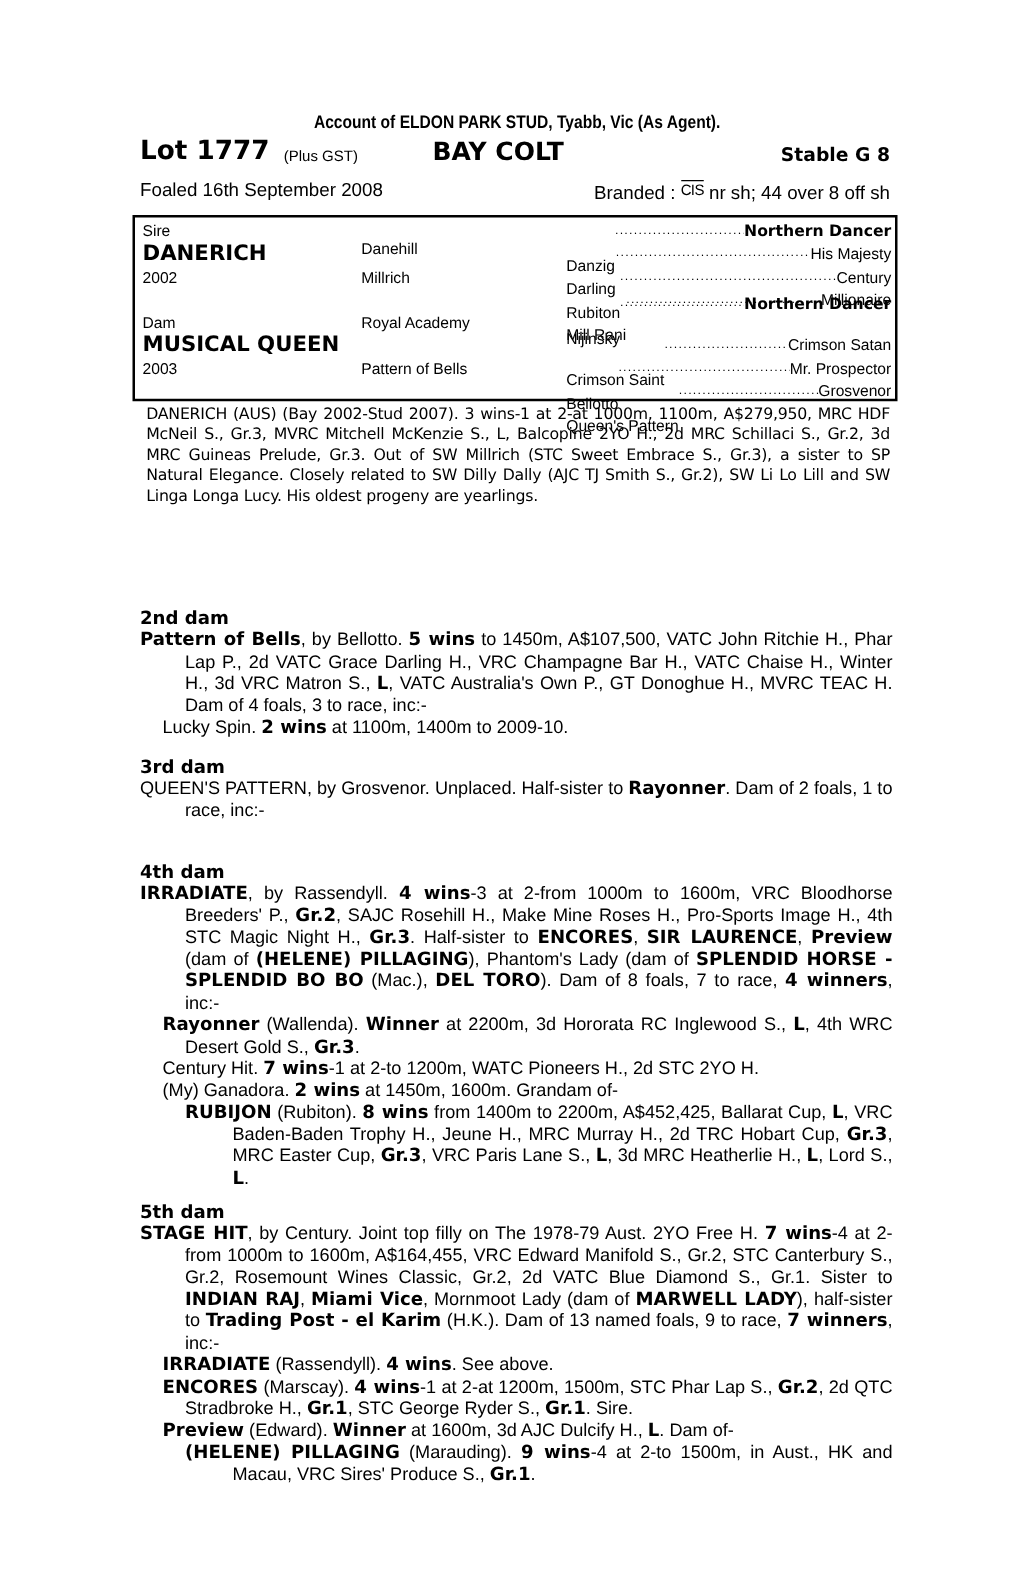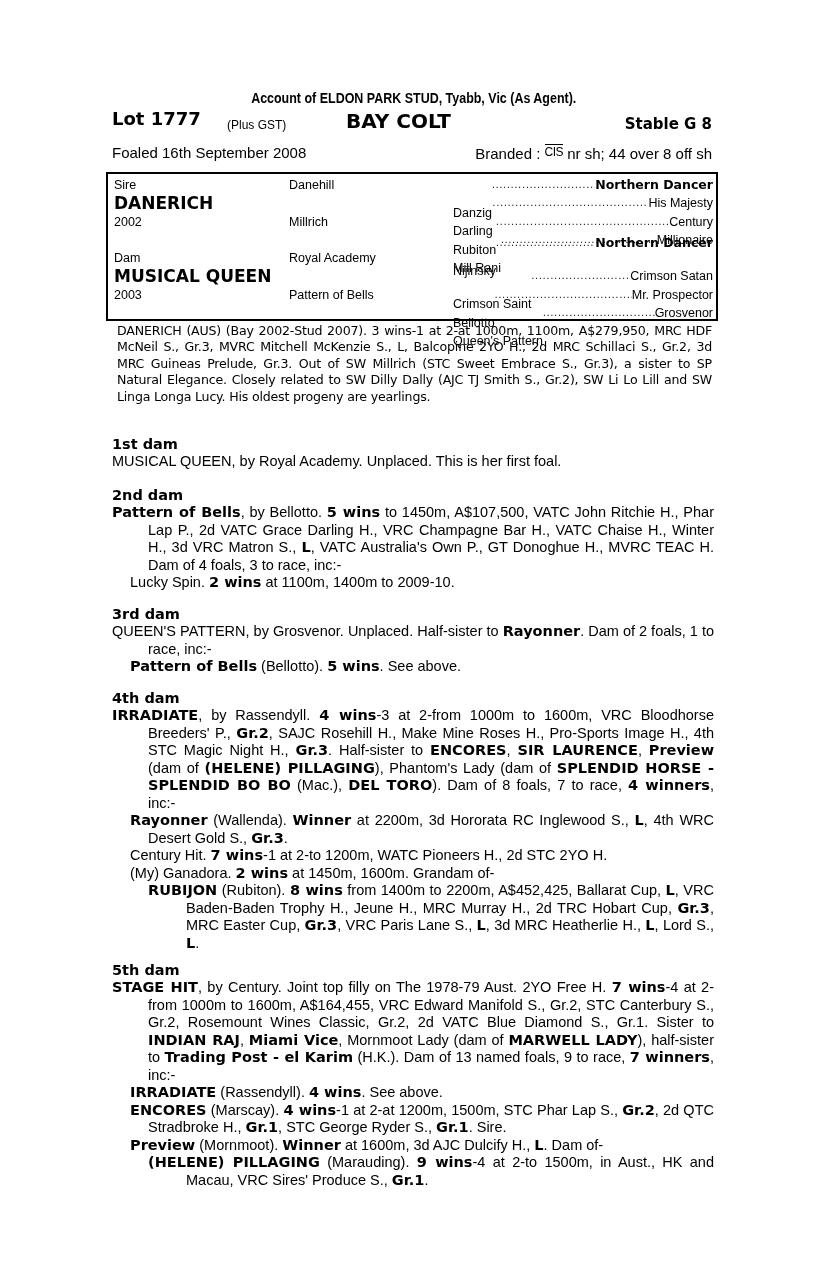--- a/index.html
+++ b/index.html
@@ -1,20 +1,20 @@
 <!DOCTYPE html>
 <html><head>
 <meta charset="utf-8">
 <style>
   html, body { margin: 0; padding: 0; background: #ffffff; }
   body { width: 827px; height: 1270px; position: relative; font-family: "Liberation Sans", sans-serif; color: #000; }
   .page { position: absolute; left: 0; top: 0; width: 827px; height: 1270px; }
   .account { position: absolute; left: 0; width: 827px; top: 90px; text-align: center; font-weight: bold; font-size: 14.5px; transform: scaleX(0.86); transform-origin: 415px 0; letter-spacing: 0; }
   .lotline { position: absolute; left: 112px; top: 108px; width: 600px; height: 30px; }
-  .lot { position: absolute; left: 0; top: 0; font-family: "DejaVu Sans", sans-serif; font-weight: bold; font-size: 18px; }
+  .lot { position: absolute; left: 0; top: 0; font-family: "DejaVu Sans", sans-serif; font-weight: bold; font-size: 21px; }
   .plusgst { position: absolute; left: 115px; top: 10px; font-size: 12px; }
   .colt { position: absolute; left: 234px; top: 1px; font-family: "DejaVu Sans", sans-serif; font-weight: bold; font-size: 20px; }
   .stable { position: absolute; right: 0; top: 7px; font-family: "DejaVu Sans", sans-serif; font-weight: bold; font-size: 15px; }
   .foaled { position: absolute; left: 112px; top: 144px; font-size: 15px; }
   .branded { position: absolute; right: 115px; top: 144px; font-size: 15px; }
   .brandmark { display: inline-block; font-size: 12px; border-top: 1.5px solid #000; line-height: 12px; padding-top: 1px; vertical-align: 3px; letter-spacing: -0.5px; }
   .pedigree { position: absolute; left: 106px; top: 172px; width: 612px; height: 149px; border: 2px solid #000; box-sizing: border-box; }
   .ped-cell { position: absolute; font-size: 12.5px; line-height: 18px; white-space: nowrap; }
   .ped-big { font-family: "DejaVu Sans", sans-serif; font-weight: bold; font-size: 17px; }
   .anc { position: absolute; left: 345px; width: 260px; font-size: 12.5px; line-height: 18px; display: flex; white-space: nowrap; }
@@ -55,21 +55,21 @@
   </div>
 
   <div class="pedigree">
     <div class="ped-cell" style="left:6px; top:2px;">Sire</div>
     <div class="ped-cell ped-big" style="left:6px; top:20px;">DANERICH</div>
     <div class="ped-cell" style="left:6px; top:39px;">2002</div>
     <div class="ped-cell" style="left:6px; top:75px;">Dam</div>
     <div class="ped-cell ped-big" style="left:6px; top:93px;">MUSICAL QUEEN</div>
     <div class="ped-cell" style="left:6px; top:112px;">2003</div>
 
-    <div class="ped-cell" style="left:181px; top:2px;text-align:center;">Danehill</div>
+    <div class="ped-cell" style="left:181px; top:16px;text-align:center;">Danehill</div>
     <div class="ped-cell" style="left:181px; top:39px;">Millrich</div>
     <div class="ped-cell" style="left:181px; top:75px;">Royal Academy</div>
     <div class="ped-cell" style="left:181px; top:112px;">Pattern of Bells</div>
 
     <div class="anc" style="top:2px;">
         <span class="n">Danzig</span>
         <span class="dots"></span>
         <span class="s bold">Northern Dancer</span>
       </div>
     <div class="anc" style="top:20px;">
@@ -104,39 +104,32 @@
       </div>
     <div class="anc" style="top:130px;">
         <span class="n">Queen's Pattern</span>
         <span class="dots"></span>
         <span class="s">Grosvenor</span>
       </div>
   </div>
 
   <div class="sireblurb">DANERICH (AUS) (Bay 2002-Stud 2007). 3 wins-1 at 2-at 1000m, 1100m, A$279,950, MRC HDF McNeil S., Gr.3, MVRC Mitchell McKenzie S., L, Balcopine 2YO H., 2d MRC Schillaci S., Gr.2, 3d MRC Guineas Prelude, Gr.3. Out of SW Millrich (STC Sweet Embrace S., Gr.3), a sister to SP Natural Elegance. Closely related to SW Dilly Dally (AJC TJ Smith S., Gr.2), SW Li Lo Lill and SW Linga Longa Lucy. His oldest progeny are yearlings.</div>
 
-  <div class="section" style="top:436px;">
-    <div class="dam-h">1st dam</div>
-    <p class="para">MUSICAL QUEEN, by Royal Academy. Unplaced. This is her first foal.</p>
-  </div>
 
   <div class="section" style="top:487px;">
     <div class="dam-h">2nd dam</div>
     <p class="para hang0"><span class="b">Pattern of Bells</span><span>, by Bellotto. </span><span class="b">5 wins</span><span> to 1450m, A$107,500, VATC John Ritchie H., Phar Lap P., 2d VATC Grace Darling H., VRC Champagne Bar H., VATC Chaise H., Winter H., 3d VRC Matron S., </span><span class="b">L</span><span>, VATC Australia's Own P., GT Donoghue H., MVRC TEAC H. Dam of 4 foals, 3 to race, inc:-</span></p>
     <div>
         <p class="para hang1"><span>Lucky Spin. </span><span class="b">2 wins</span><span> at 1100m, 1400m to 2009-10.</span></p>
       </div>
   </div>
 
   <div class="section" style="top:606px;">
     <div class="dam-h">3rd dam</div>
     <p class="para hang0"><span>QUEEN'S PATTERN, by Grosvenor. Unplaced. Half-sister to </span><span class="b">Rayonner</span><span>. Dam of 2 foals, 1 to race, inc:-</span></p>
-    <div>
-        <p class="para hang1"><span class="b">Pattern of Bells</span><span> (Bellotto). </span><span class="b">5 wins</span><span>. See above.</span></p>
-      </div>
   </div>
 
   <div class="section" style="top:690px;">
     <div class="dam-h">4th dam</div>
     <p class="para hang0"><span class="b">IRRADIATE</span><span>, by Rassendyll. </span><span class="b">4 wins</span><span>-3 at 2-from 1000m to 1600m, VRC Bloodhorse Breeders' P., </span><span class="b">Gr.2</span><span>, SAJC Rosehill H., Make Mine Roses H., Pro-Sports Image H., 4th STC Magic Night H., </span><span class="b">Gr.3</span><span>. Half-sister to </span><span class="b">ENCORES</span><span>, </span><span class="b">SIR LAURENCE</span><span>, </span><span class="b">Preview</span><span> (dam of </span><span class="b">(HELENE) PILLAGING</span><span>), Phantom's Lady (dam of </span><span class="b">SPLENDID HORSE - SPLENDID BO BO</span><span> (Mac.), </span><span class="b">DEL TORO</span><span>). Dam of 8 foals, 7 to race, </span><span class="b">4 winners</span><span>, inc:-</span></p>
     <div>
         <p class="para hang1"><span class="b">Rayonner</span><span> (Wallenda). </span><span class="b">Winner</span><span> at 2200m, 3d Hororata RC Inglewood S., </span><span class="b">L</span><span>, 4th WRC Desert Gold S., </span><span class="b">Gr.3</span><span>.</span></p>
         <p class="para hang1"><span>Century Hit. </span><span class="b">7 wins</span><span>-1 at 2-to 1200m, WATC Pioneers H., 2d STC 2YO H.</span></p>
         <p class="para hang1"><span>(My) Ganadora. </span><span class="b">2 wins</span><span> at 1450m, 1600m. Grandam of-</span></p>
       </div>
@@ -144,20 +137,20 @@
         <p class="para hang2"><span class="b">RUBIJON</span><span> (Rubiton). </span><span class="b">8 wins</span><span> from 1400m to 2200m, A$452,425, Ballarat Cup, </span><span class="b">L</span><span>, VRC Baden-Baden Trophy H., Jeune H., MRC Murray H., 2d TRC Hobart Cup, </span><span class="b">Gr.3</span><span>, MRC Easter Cup, </span><span class="b">Gr.3</span><span>, VRC Paris Lane S., </span><span class="b">L</span><span>, 3d MRC Heatherlie H., </span><span class="b">L</span><span>, Lord S., </span><span class="b">L</span><span>.</span></p>
       </div>
   </div>
 
   <div class="section" style="top:962px;">
     <div class="dam-h">5th dam</div>
     <p class="para hang0"><span class="b">STAGE HIT</span><span>, by Century. Joint top filly on The 1978-79 Aust. 2YO Free H. </span><span class="b">7 wins</span><span>-4 at 2-from 1000m to 1600m, A$164,455, VRC Edward Manifold S., Gr.2, STC Canterbury S., Gr.2, Rosemount Wines Classic, Gr.2, 2d VATC Blue Diamond S., Gr.1. Sister to </span><span class="b">INDIAN RAJ</span><span>, </span><span class="b">Miami Vice</span><span>, Mornmoot Lady (dam of </span><span class="b">MARWELL LADY</span><span>), half-sister to </span><span class="b">Trading Post - el Karim</span><span> (H.K.). Dam of 13 named foals, 9 to race, </span><span class="b">7 winners</span><span>, inc:-</span></p>
     <div>
         <p class="para hang1"><span class="b">IRRADIATE</span><span> (Rassendyll). </span><span class="b">4 wins</span><span>. See above.</span></p>
         <p class="para hang1"><span class="b">ENCORES</span><span> (Marscay). </span><span class="b">4 wins</span><span>-1 at 2-at 1200m, 1500m, STC Phar Lap S., </span><span class="b">Gr.2</span><span>, 2d QTC Stradbroke H., </span><span class="b">Gr.1</span><span>, STC George Ryder S., </span><span class="b">Gr.1</span><span>. Sire.</span></p>
-        <p class="para hang1"><span class="b">Preview</span><span> (Mornmoot). </span><span class="b">Winner</span><span> at 1600m, 3d AJC Dulcify H., </span><span class="b">L</span><span>. Dam of-</span></p>
+        <p class="para hang1"><span class="b">Preview</span><span> (Edward). </span><span class="b">Winner</span><span> at 1600m, 3d AJC Dulcify H., </span><span class="b">L</span><span>. Dam of-</span></p>
       </div>
     <div>
         <p class="para hang2"><span class="b">(HELENE) PILLAGING</span><span> (Marauding). </span><span class="b">9 wins</span><span>-4 at 2-to 1500m, in Aust., HK and Macau, VRC Sires' Produce S., </span><span class="b">Gr.1</span><span>.</span></p>
       </div>
   </div>
 
 </div>
 
 </body></html>

